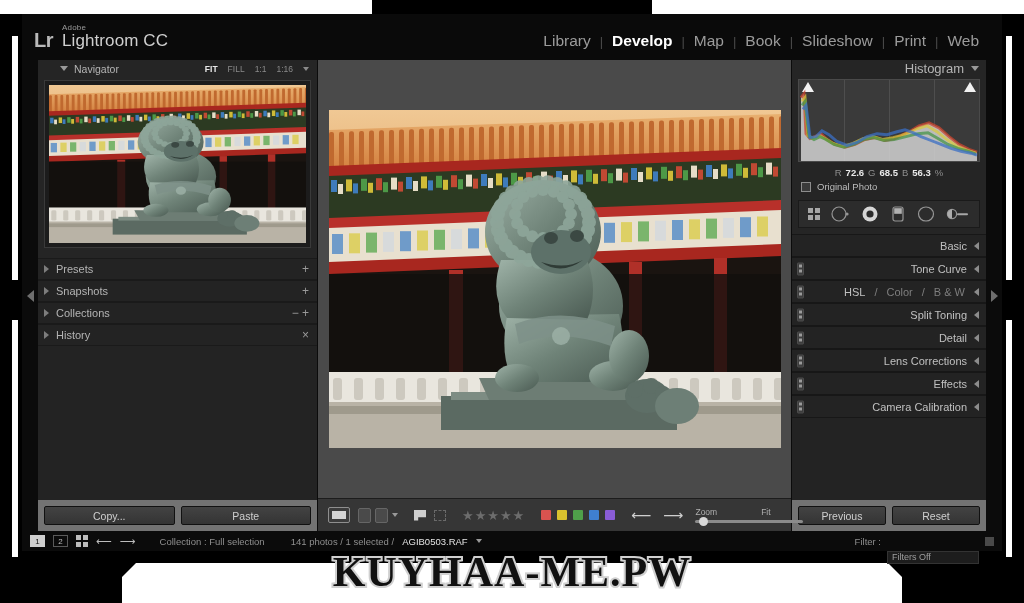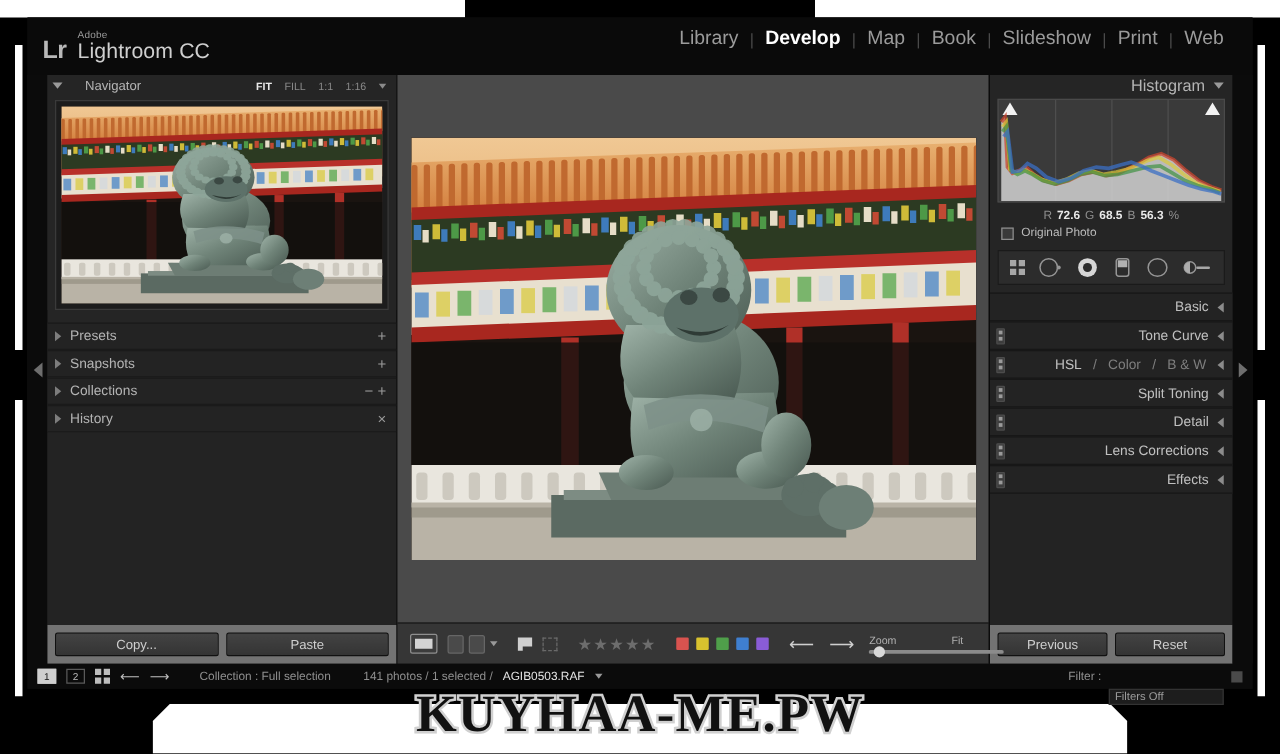--- a/index.html
+++ b/index.html
@@ -54,21 +54,21 @@
   #brand { display: flex; align-items: flex-end; gap: 9px; }
   #lr-mark {
     font-size: 20px; font-weight: bold; color: #b9b9b9;
     letter-spacing: -0.5px; line-height: 1;
   }
   #brand-words { line-height: 1; padding-bottom: 1px; }
   #adobe-word { font-size: 8px; color: #9a9a9a; display: block; letter-spacing: .2px; }
   #product-word { font-size: 17px; color: #cfcfcf; display: block; letter-spacing: .1px; }
 
   #module-nav {
-    position: absolute; right: 14px; bottom: 20px;
+    position: absolute; right: 14px; bottom: 10px;
     display: flex; align-items: center; gap: 0;
   }
   .mod {
     font-size: 15.5px; color: #9b9b9b; padding: 0 9px; cursor: pointer;
   }
   .mod.active { color: #ffffff; font-weight: bold; }
   .mod-sep { color: #4a4a4a; font-size: 13px; }
 
   
   #body-row { flex: 1; display: flex; min-height: 0; background: #141414; }
@@ -84,21 +84,21 @@
   
   #left-panel {
     width: 280px; flex: none; background: #252525;
     display: flex; flex-direction: column; border-right: 1px solid #0b0b0b;
   }
   #navigator {
     background: #252525; padding: 0;
   }
   .nav-head {
     display: flex; align-items: center; height: 17px;
-    padding: 0 8px 0 4px; font-size: 10.5px; color: #b4b4b4; gap: 12px;
+    padding: 0 8px 0 22px; font-size: 10.5px; color: #b4b4b4;
   }
   .disc { width: 0; height: 0; border-left: 4px solid transparent; border-right: 4px solid transparent;
           border-top: 5px solid #9a9a9a; margin-right: 6px; }
   .disc.closed { border-top: 4px solid transparent; border-bottom: 4px solid transparent;
                  border-left: 5px solid #7d7d7d; border-right: none; margin-right: 7px; }
   .nav-title { flex: 1; }
   .nav-zooms { display: flex; gap: 10px; align-items: center; }
   .nz { font-size: 8.5px; color: #8a8a8a; }
   .nz.on { color: #e8e8e8; font-weight: bold; }
   .nz-caret { width: 0; height: 0; border-left: 3px solid transparent; border-right: 3px solid transparent;
@@ -1183,20 +1183,28 @@
               <span class="rcaret"></span>
             </div>
             <div class="rsec">
               <span class="switch">
                 <b></b>
                 <b></b>
               </span>
               <span>Effects</span>
               <span class="rcaret"></span>
             </div>
+            <div class="rsec">
+              <span class="switch">
+                <b></b>
+                <b></b>
+              </span>
+              <span>Camera Calibration</span>
+              <span class="rcaret"></span>
+            </div>
           </div>
         <div id="right-spacer"></div>
 
         <div class="panel-buttons">
           <div class="pbtn">Previous</div>
           <div class="pbtn">Reset</div>
         </div>
       </div>
 
       <div class="collapse-strip">

